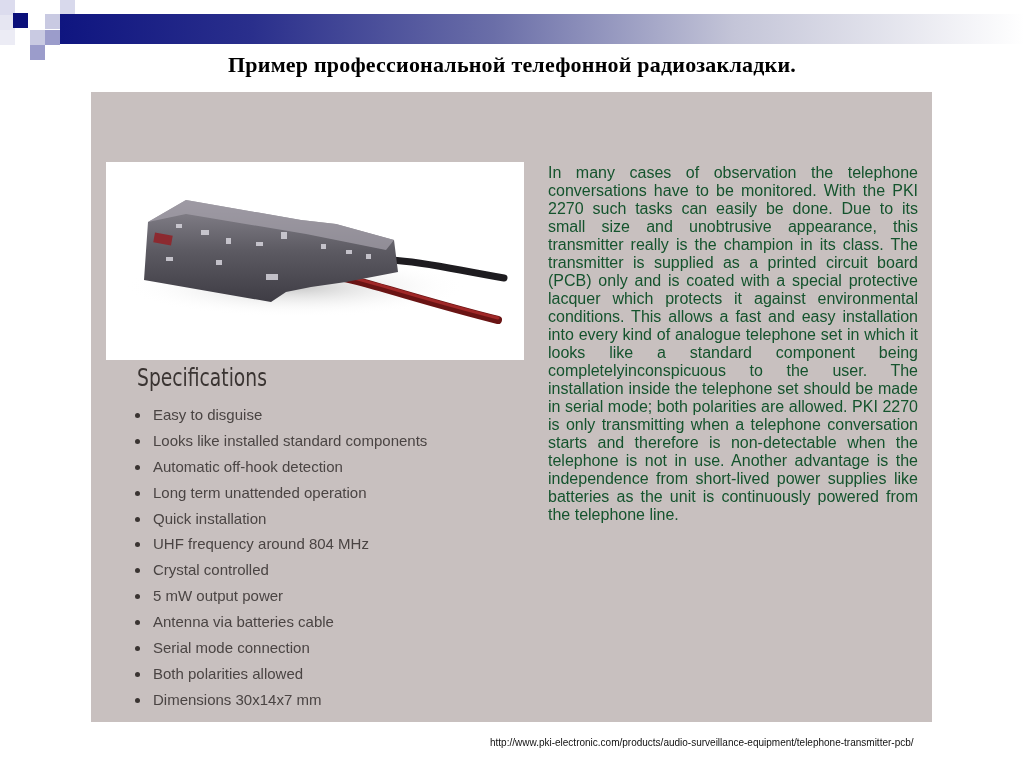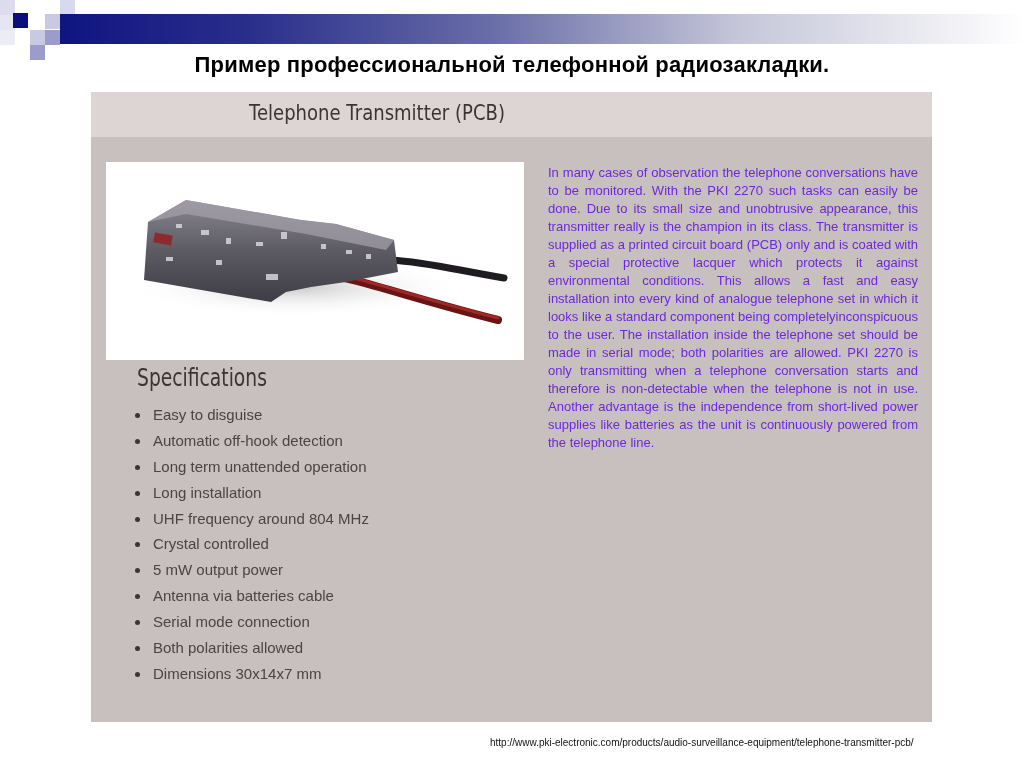--- a/index.html
+++ b/index.html
@@ -2,28 +2,28 @@
 <html><head>
 <meta charset="utf-8">
 <style>
   html, body { margin: 0; padding: 0; }
   body { width: 1024px; height: 767px; background: #ffffff; position: relative; overflow: hidden; font-family: "Liberation Sans", sans-serif; }
   .deco { position: absolute; left: 0; top: 0; width: 1024px; height: 60px; }
   .sq { position: absolute; width: 15px; height: 15px; }
   .bar { position: absolute; left: 60px; top: 14px; width: 964px; height: 30px;
          background: linear-gradient(to right, #0f1580 0%, #2a2f8c 20%, #6a6ea8 45%, #c4c5d8 70%, #ffffff 100%); }
   .slide-title { position: absolute; left: 0; top: 52px; width: 1024px; text-align: center;
-                 font-size: 22px; font-weight: bold; color: #000; letter-spacing: 0.2px; }
+                 font-size: 22px; font-weight: bold; color: #000; letter-spacing: 0.2px; font-family: Liberation Serif, serif; }
   .panel { position: absolute; left: 91px; top: 92px; width: 841px; height: 630px; background: #c8c0bf; }
   .panel-head { position: absolute; left: 0; top: 0; width: 841px; height: 45px; background: #dcd5d4; }
   .panel-title { position: absolute; left: 158px; top: 8px; font-family: "DejaVu Sans", sans-serif; font-size: 22px;
                  color: #3a3432; transform: scaleX(0.82); transform-origin: left top; letter-spacing: 0px; }
   .photo { position: absolute; left: 15px; top: 70px; width: 418px; height: 198px; background: #ffffff; overflow: hidden; }
-  .desc { position: absolute; left: 457px; top: 72px; width: 370px; font-size: 13px; line-height: 18px;
-          color: #6d28d9; text-align: justify; }
+  .desc { position: absolute; left: 457px; top: 72px; width: 370px; font-size: 16px; line-height: 18px;
+          color: #14532d; text-align: justify; }
   .spec-title { position: absolute; left: 46px; top: 272px; font-family: "DejaVu Sans", sans-serif; font-size: 24px;
                 color: #3a3432; transform: scaleX(0.78); transform-origin: left top; }
   .specs { position: absolute; left: 44px; top: 314px; margin: 0; padding: 0; list-style: none; }
   .specs li { font-size: 15px; color: #4a4443; height: 25.9px; line-height: 18px; position: relative; padding-left: 18px; }
   .specs li .bullet { position: absolute; left: 0; top: 7px; width: 5px; height: 5px; border-radius: 50%; background: #3a3432; }
   .source { position: absolute; left: 490px; top: 737px; font-size: 10px; color: #111; }
 </style>
 </head>
 <body>
 
@@ -37,23 +37,20 @@
   <div class="sq" style="left:0;top:30px;background:#ececf5;"></div>
   <div class="sq" style="left:30px;top:30px;background:#c9cae2;"></div>
   <div class="sq" style="left:45px;top:30px;background:#9b9ccb;"></div>
   <div class="sq" style="left:30px;top:45px;background:#9b9ccb;"></div>
   <div class="bar"></div>
 </div>
 
 <div class="slide-title">Пример профессиональной телефонной радиозакладки.</div>
 
 <div class="panel">
-  <div class="panel-head">
-    <div class="panel-title">Telephone Transmitter (PCB)</div>
-  </div>
 
   <div class="photo" title="PCB telephone transmitter with red and black wires">
     <svg width="418" height="198" viewBox="0 0 418 198">
       <defs>
         <linearGradient id="pcb" x1="0" y1="0" x2="0" y2="1">
           <stop offset="0" stop-color="#8a8790"></stop>
           <stop offset="0.5" stop-color="#5c5a62"></stop>
           <stop offset="1" stop-color="#3e3c44"></stop>
         </linearGradient>
         <radialGradient id="shadow" cx="0.5" cy="0.5" r="0.5">
@@ -85,23 +82,24 @@
       </g>
     </svg>
   </div>
 
   <div class="desc">In many cases of observation the telephone conversations have to be monitored. With the PKI 2270 such tasks can easily be done. Due to its small size and unobtrusive appearance, this transmitter really is the champion in its class. The transmitter is supplied as a printed circuit board (PCB) only and is coated with a special protective lacquer which protects it against environmental conditions. This allows a fast and easy installation into every kind of analogue telephone set in which it looks like a standard component being completelyinconspicuous to the user. The installation inside the telephone set should be made in serial mode; both polarities are allowed. PKI 2270 is only transmitting when a telephone conversation starts and therefore is non-detectable when the telephone is not in use. Another advantage is the independence from short-lived power supplies like batteries as the unit is continuously powered from the telephone line.</div>
 
   <div class="spec-title">Specifications</div>
 
   <ul class="specs">
     <li><span class="bullet"></span><span>Easy to disguise</span></li>
+    <li><span class="bullet"></span><span>Looks like installed standard components</span></li>
     <li><span class="bullet"></span><span>Automatic off-hook detection</span></li>
     <li><span class="bullet"></span><span>Long term unattended operation</span></li>
-    <li><span class="bullet"></span><span>Long installation</span></li>
+    <li><span class="bullet"></span><span>Quick installation</span></li>
     <li><span class="bullet"></span><span>UHF frequency around 804 MHz</span></li>
     <li><span class="bullet"></span><span>Crystal controlled</span></li>
     <li><span class="bullet"></span><span>5 mW output power</span></li>
     <li><span class="bullet"></span><span>Antenna via batteries cable</span></li>
     <li><span class="bullet"></span><span>Serial mode connection</span></li>
     <li><span class="bullet"></span><span>Both polarities allowed</span></li>
     <li><span class="bullet"></span><span>Dimensions 30x14x7 mm</span></li>
   </ul>
 </div>
 

